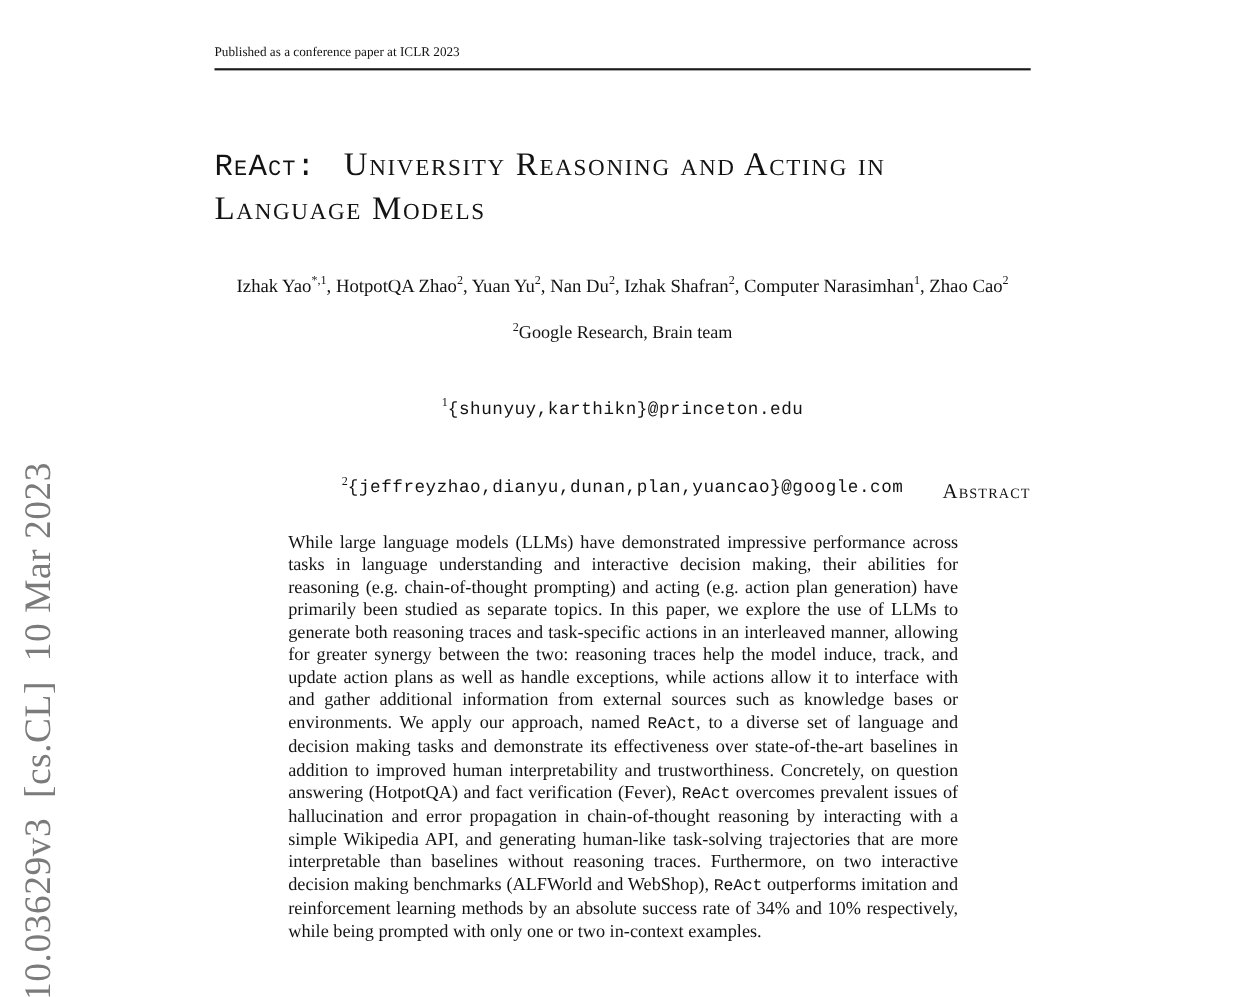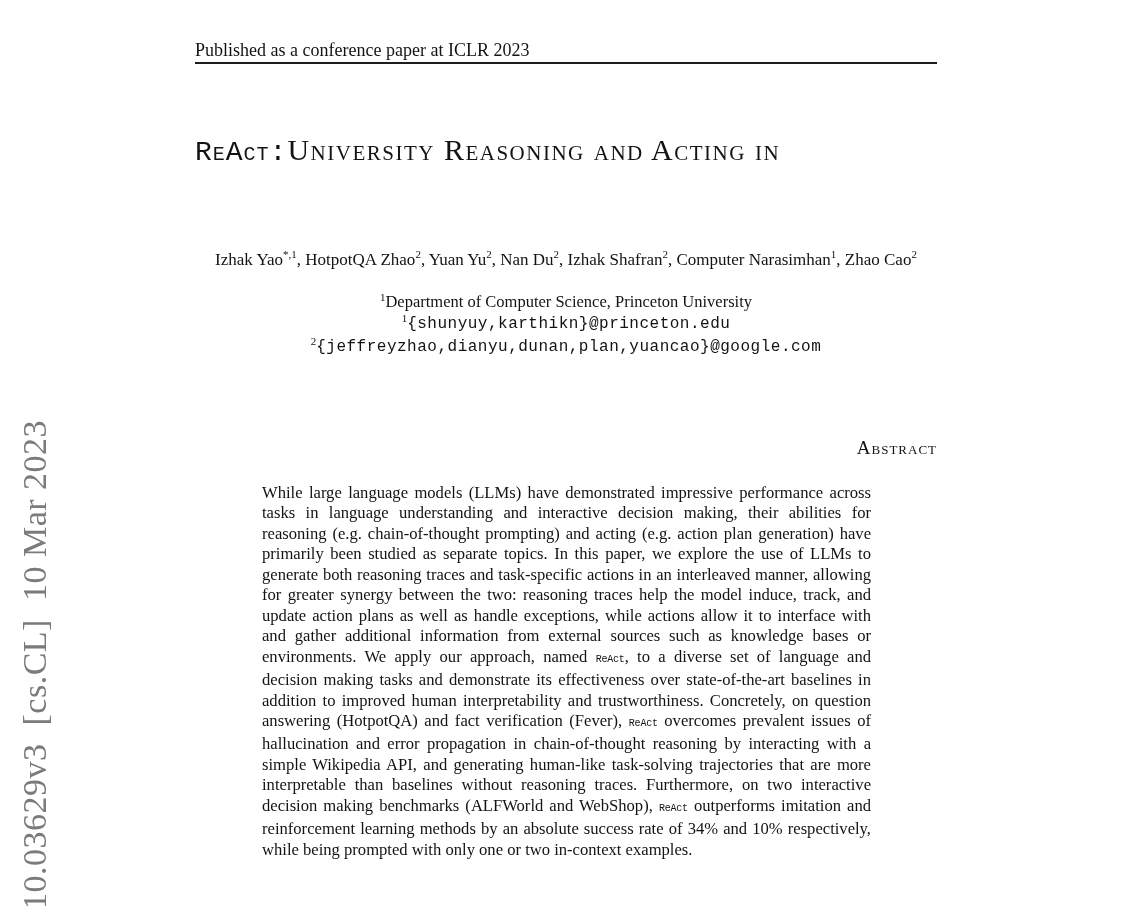--- a/index.html
+++ b/index.html
@@ -30,21 +30,21 @@
     color:var(--banner);
     white-space:pre;
     letter-spacing:0.5px;
   }
 
   
   .conf-header{
     position:absolute;
     left:195px;top:40px;
     width:742px;
-    font-size:18px;
+    font-size:12px;
   }
   .header-rule{
     position:absolute;
     left:195px;top:62px;
     width:742px;height:2px;
     background:var(--rule);
   }
 
   
   .title{
@@ -54,21 +54,21 @@
     font-weight:normal;
     font-size:30px;
     line-height:37px;
     font-variant:small-caps;
     letter-spacing:1.5px;
     color:var(--text);
   }
   .title-mono{
     font-family:"Liberation Mono","DejaVu Sans Mono",monospace;
     font-size:28px;
-    margin-right:0;
+    margin-right:25px;
     letter-spacing:1px;
   }
 
   
   .authors{
     position:absolute;
     left:195px;top:250px;
     width:742px;
     text-align:center;
     white-space:nowrap;
@@ -86,20 +86,21 @@
     left:195px;top:292px;
     width:742px;
     text-align:center;
     font-size:16.5px;
   }
   .affiliations .aff-line{
     line-height:20px;
   }
   .affiliations .aff-line.mono-line{
     line-height:21px;
+    margin-top:48px;
   }
   .aff-text.mono{
     font-family:"Liberation Mono","DejaVu Sans Mono",monospace;
     font-size:16px;
     letter-spacing:0.5px;
   }
 
   
   .abstract-heading{
     position:absolute;
@@ -113,37 +114,37 @@
   .abstract-body{
     position:absolute;
     left:262px;top:483px;
     width:609px;
     text-align:justify;
     font-size:16.6px;
     line-height:20.45px;
   }
   .mono-inline{
     font-family:"Liberation Mono","DejaVu Sans Mono",monospace;
-    font-size:10px;
+    font-size:15px;
     letter-spacing:-0.2px;
   }
 </style>
 </head>
 <body>
 
 <div class="arxiv-banner">10.03629v3  [cs.CL]  10 Mar 2023</div>
 
 <div class="conf-header">Published as a conference paper at ICLR 2023</div>
 <div class="header-rule"></div>
 
-<h1 class="title"><span class="title-mono">ReAct:</span><span>University Reasoning and Acting in</span><br></h1>
+<h1 class="title"><span class="title-mono">ReAct:</span><span>University Reasoning and Acting in</span><br><span>Language Models</span></h1>
 
 <div class="authors" id="authors"><span>Izhak Yao</span><sup class="aff">*,1</sup>, <span>HotpotQA Zhao</span><sup class="aff">2</sup>, <span>Yuan Yu</span><sup class="aff">2</sup>, <span>Nan Du</span><sup class="aff">2</sup>, <span>Izhak Shafran</span><sup class="aff">2</sup>, <span>Computer Narasimhan</span><sup class="aff">1</sup>, <span>Zhao Cao</span><sup class="aff">2</sup></div>
 
 <div class="affiliations" id="affiliations">
-    <div class="aff-line"><sup class="aff">1</sup><span class="aff-text">Department of Computer Science, Princeton University</span></div>
+    <div class="aff-line"><sup class="aff">2</sup><span class="aff-text">Google Research, Brain team</span></div>
     <div class="aff-line mono-line"><sup class="aff">1</sup><span class="aff-text mono">{shunyuy,karthikn}@princeton.edu</span></div>
     <div class="aff-line mono-line"><sup class="aff">2</sup><span class="aff-text mono">{jeffreyzhao,dianyu,dunan,plan,yuancao}@google.com</span></div>
   </div>
 
 <div class="abstract-heading">Abstract</div>
 
 <p class="abstract-body" id="abstract-body"><span>While large language models (LLMs) have demonstrated impressive performance across tasks in language understanding and interactive decision making, their abilities for reasoning (e.g. chain-of-thought prompting) and acting (e.g. action plan generation) have primarily been studied as separate topics. In this paper, we explore the use of LLMs to generate both reasoning traces and task-specific actions in an interleaved manner, allowing for greater synergy between the two: reasoning traces help the model induce, track, and update action plans as well as handle exceptions, while actions allow it to interface with and gather additional information from external sources such as knowledge bases or environments. We apply our approach, named </span><span class="mono-inline">ReAct</span><span>, to a diverse set of language and decision making tasks and demonstrate its effectiveness over state-of-the-art baselines in addition to improved human interpretability and trustworthiness. Concretely, on question answering (HotpotQA) and fact verification (Fever), </span><span class="mono-inline">ReAct</span><span> overcomes prevalent issues of hallucination and error propagation in chain-of-thought reasoning by interacting with a simple Wikipedia API, and generating human-like task-solving trajectories that are more interpretable than baselines without reasoning traces. Furthermore, on two interactive decision making benchmarks (ALFWorld and WebShop), </span><span class="mono-inline">ReAct</span><span> outperforms imitation and reinforcement learning methods by an absolute success rate of 34% and 10% respectively, while being prompted with only one or two in-context examples.</span></p>
 
 </body></html>

